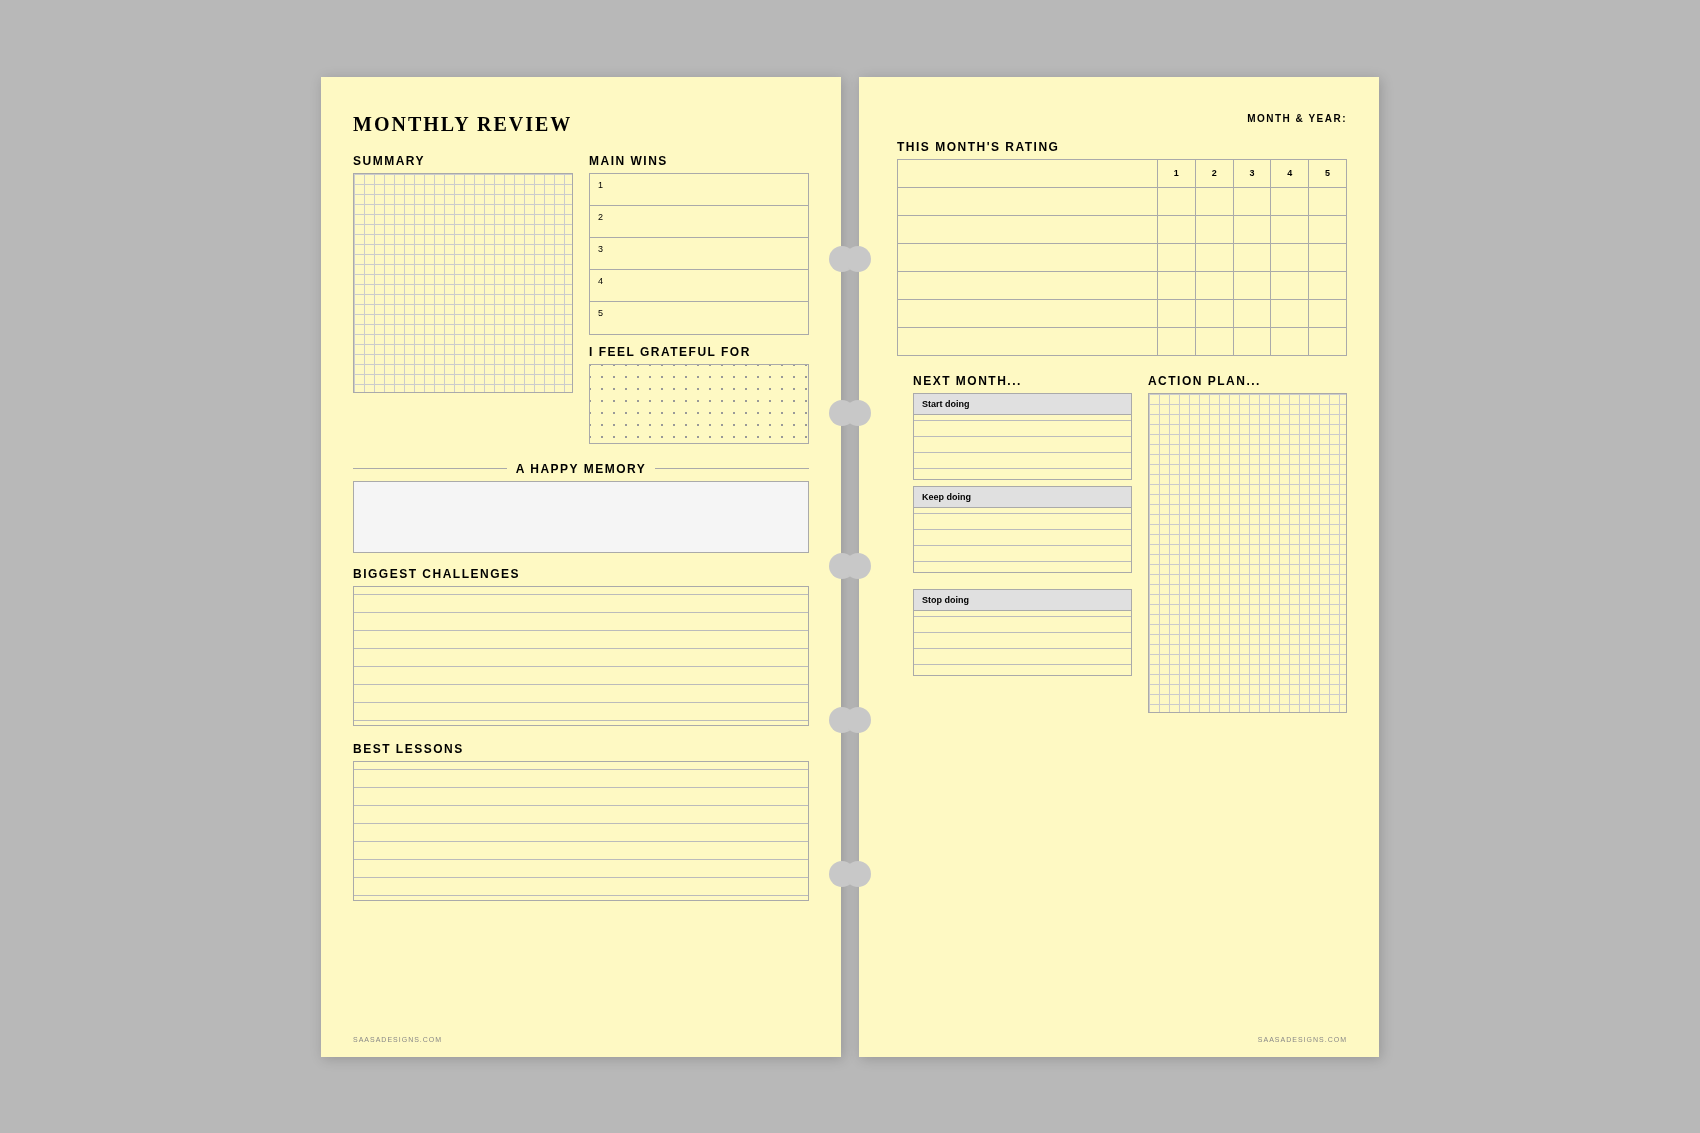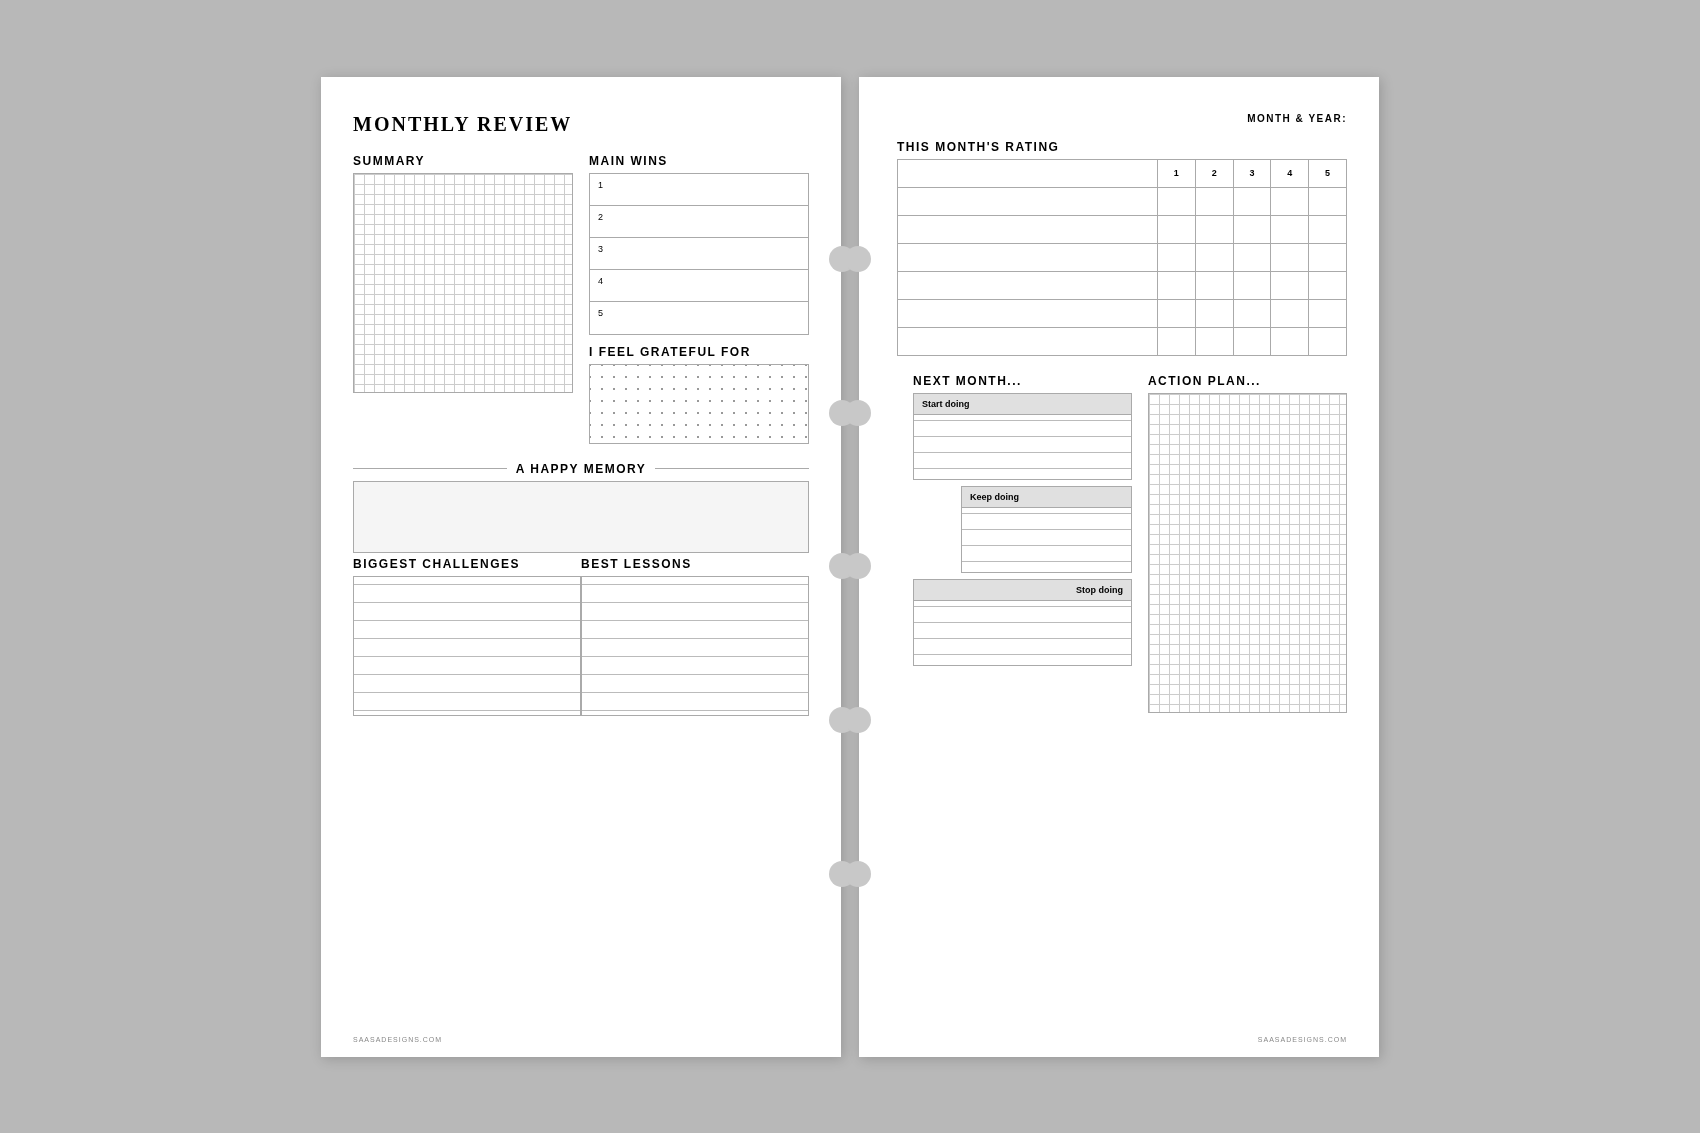--- a/index.html
+++ b/index.html
@@ -14,21 +14,21 @@
       overflow: hidden;
     }
 
     .pages-container {
       display: flex;
       gap: 18px;
       align-items: flex-start;
     }
 
     .page {
-      background: #ffffff;
+      background: #fef9c3;
       width: 520px;
       min-height: 980px;
       padding: 36px 32px 24px 32px;
       position: relative;
       box-shadow: 2px 2px 12px rgba(0,0,0,0.18);
     }
 
     
     .binding-holes {
       position: absolute;
@@ -150,22 +150,23 @@
     }
     .happy-memory-box {
       border: 1px solid #aaa;
       width: 100%;
       height: 72px;
       background: #f5f5f5;
     }
 
     .bottom-row {
       display: flex;
-      gap: 0;
-      margin-top: 4px;
+      gap: 16px;
+      margin-top: 14px;
+      flex-direction: column;
     }
     .challenges-col, .lessons-col {
       flex: 1;
     }
     .dotted-lines-box {
       border: 1px solid #aaa;
       width: 100%;
       height: 140px;
       background-image: repeating-linear-gradient(
         to bottom,
@@ -433,26 +434,26 @@
     <div class="next-action-row">
 
       <div class="next-month-col">
         <div class="section-label">NEXT MONTH...</div>
 
         <div class="doing-section">
           <div class="doing-label">Start doing</div>
           <div class="doing-lines"></div>
         </div>
 
-        <div class="doing-section" style="margin-top:6px;margin-left:48px;">
+        <div class="doing-section" style="margin-top:6px;">
           <div class="doing-label">Keep doing</div>
           <div class="doing-lines"></div>
         </div>
 
-        <div class="doing-section" style="margin-top:6px;text-align:right;">
+        <div class="doing-section" style="margin-top:16px;">
           <div class="doing-label">Stop doing</div>
           <div class="doing-lines"></div>
         </div>
       </div>
 
       <div class="action-plan-col">
         <div class="section-label">ACTION PLAN...</div>
         <div class="grid-box action-grid"></div>
       </div>
 

